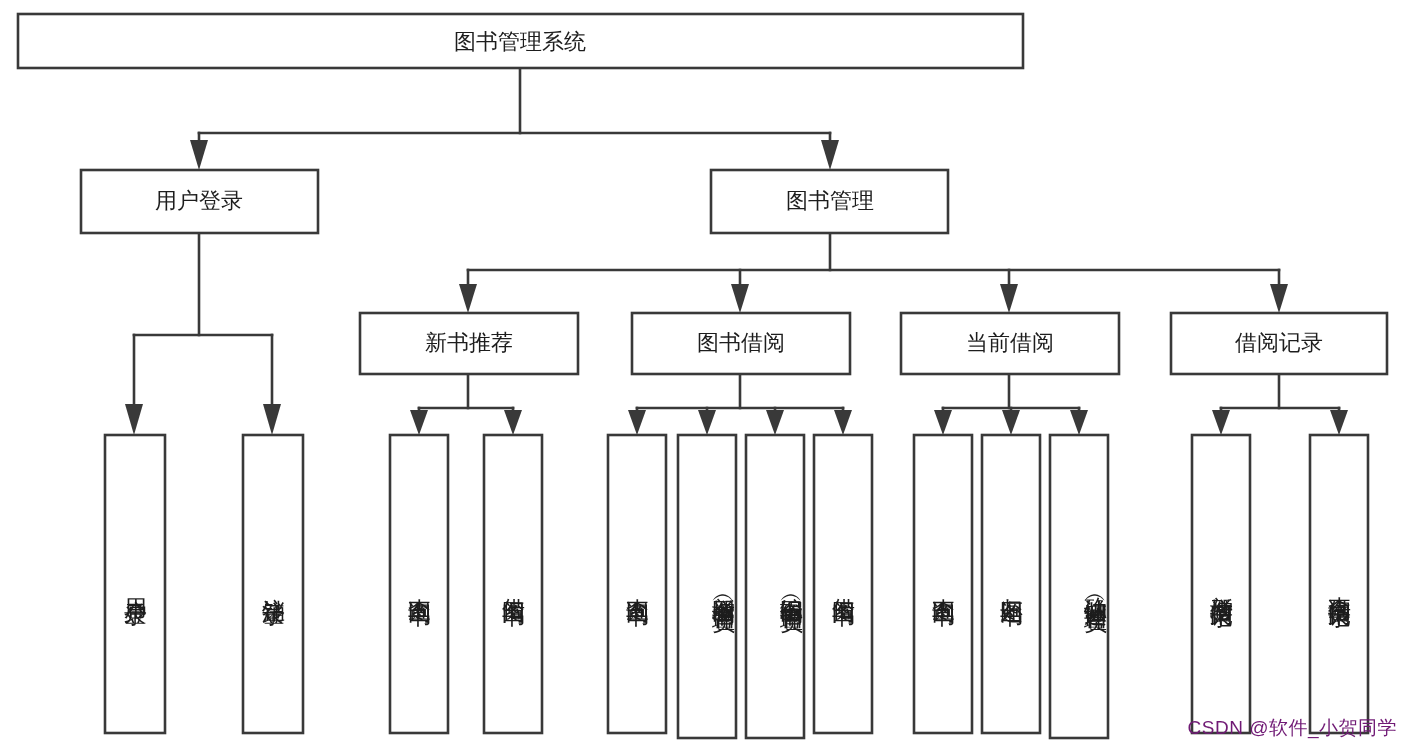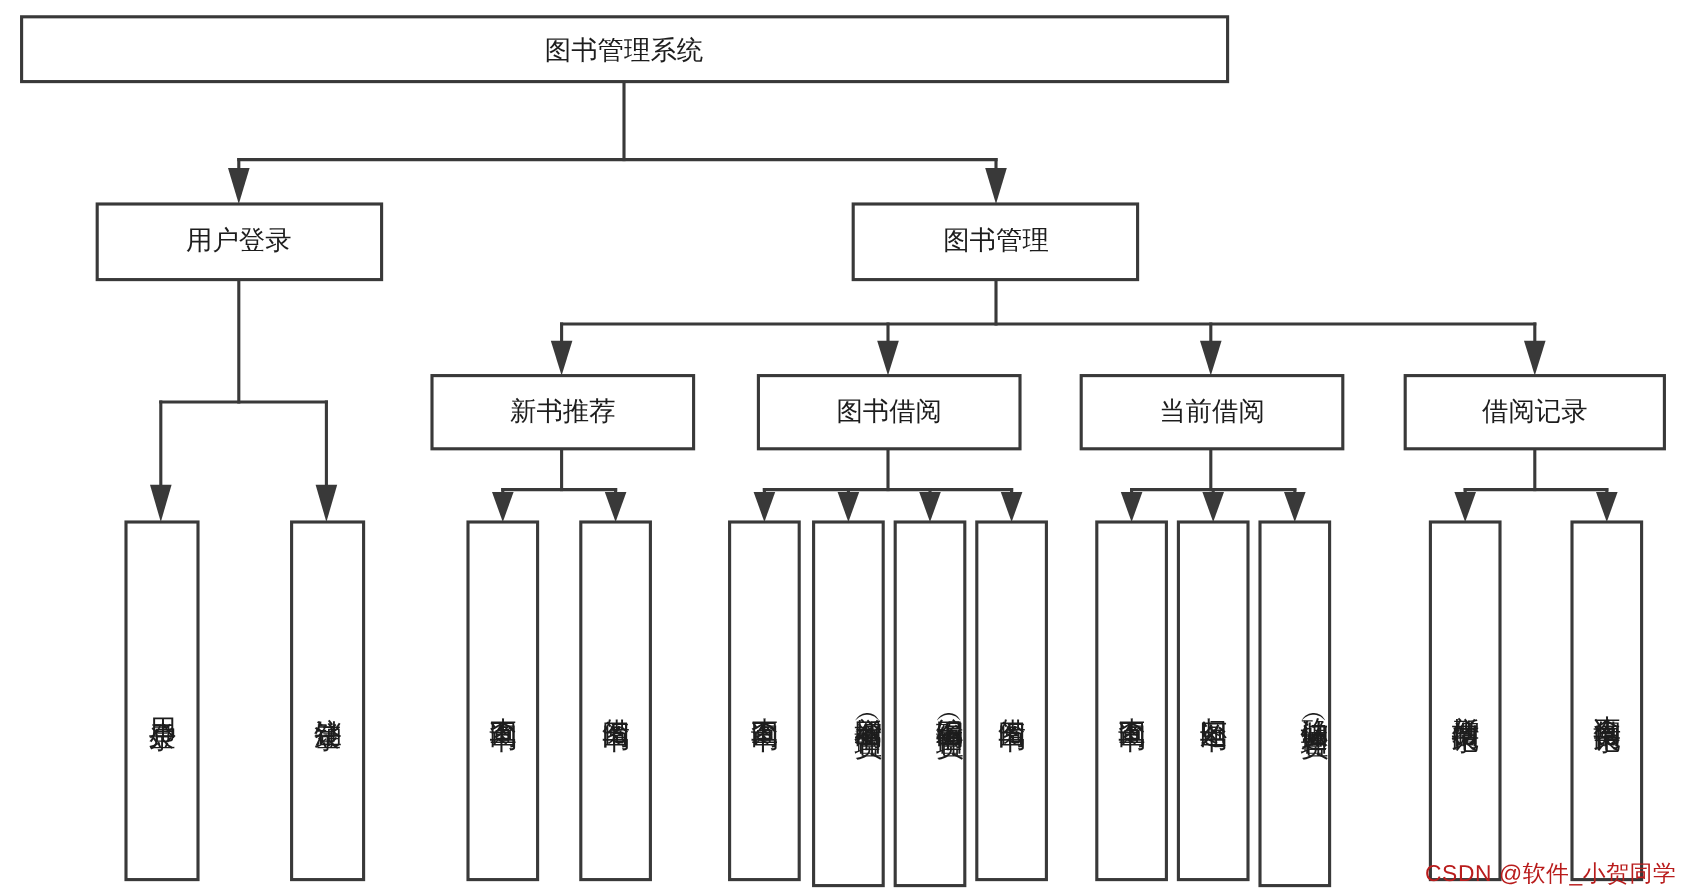--- a/index.html
+++ b/index.html
@@ -64,21 +64,21 @@
     white-space: nowrap;
     pointer-events: none;
     user-select: none;
   }
   .watermark {
     position: absolute;
     right: 8px;
     bottom: 6px;
     font-family: "Liberation Sans", "DejaVu Sans", sans-serif;
     font-size: 19px;
-    color: #b91c1c;
+    color: #701a75;
     letter-spacing: 0.5px;
     white-space: nowrap;
   }
 </style>
 </head>
 <body>
 
 <div id="diagram-root">
 
   <svg class="chart-svg" viewBox="0 0 1405 747">

